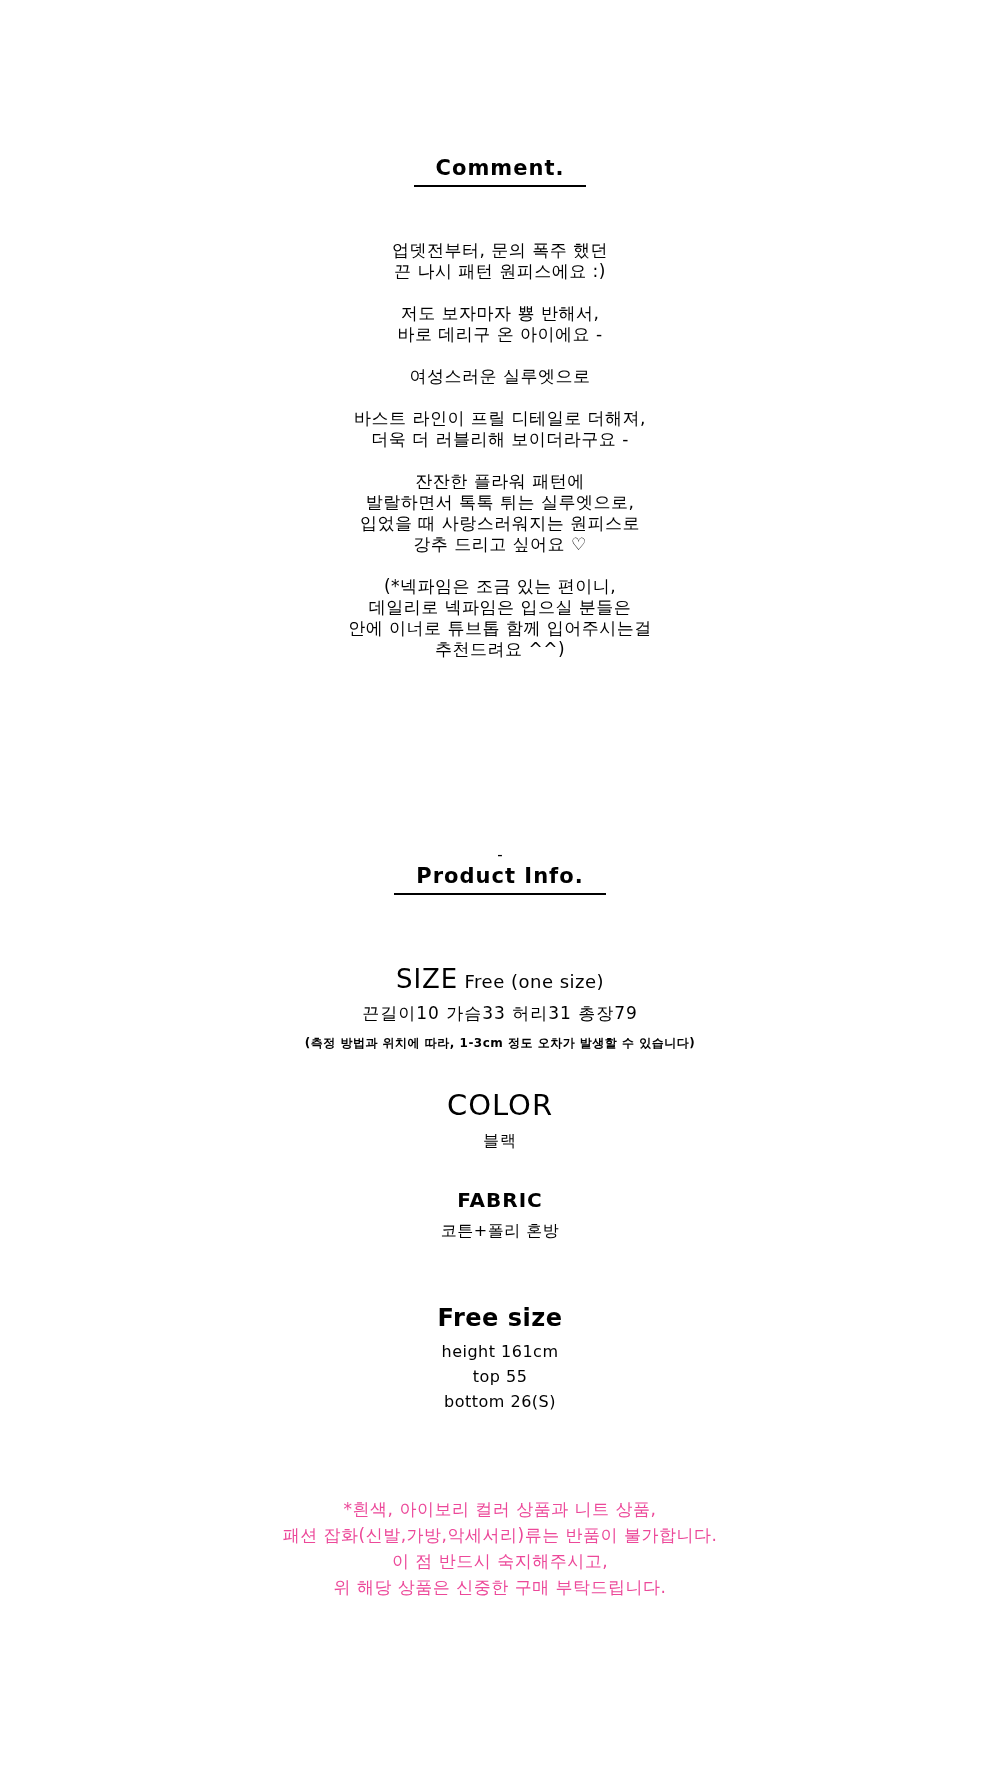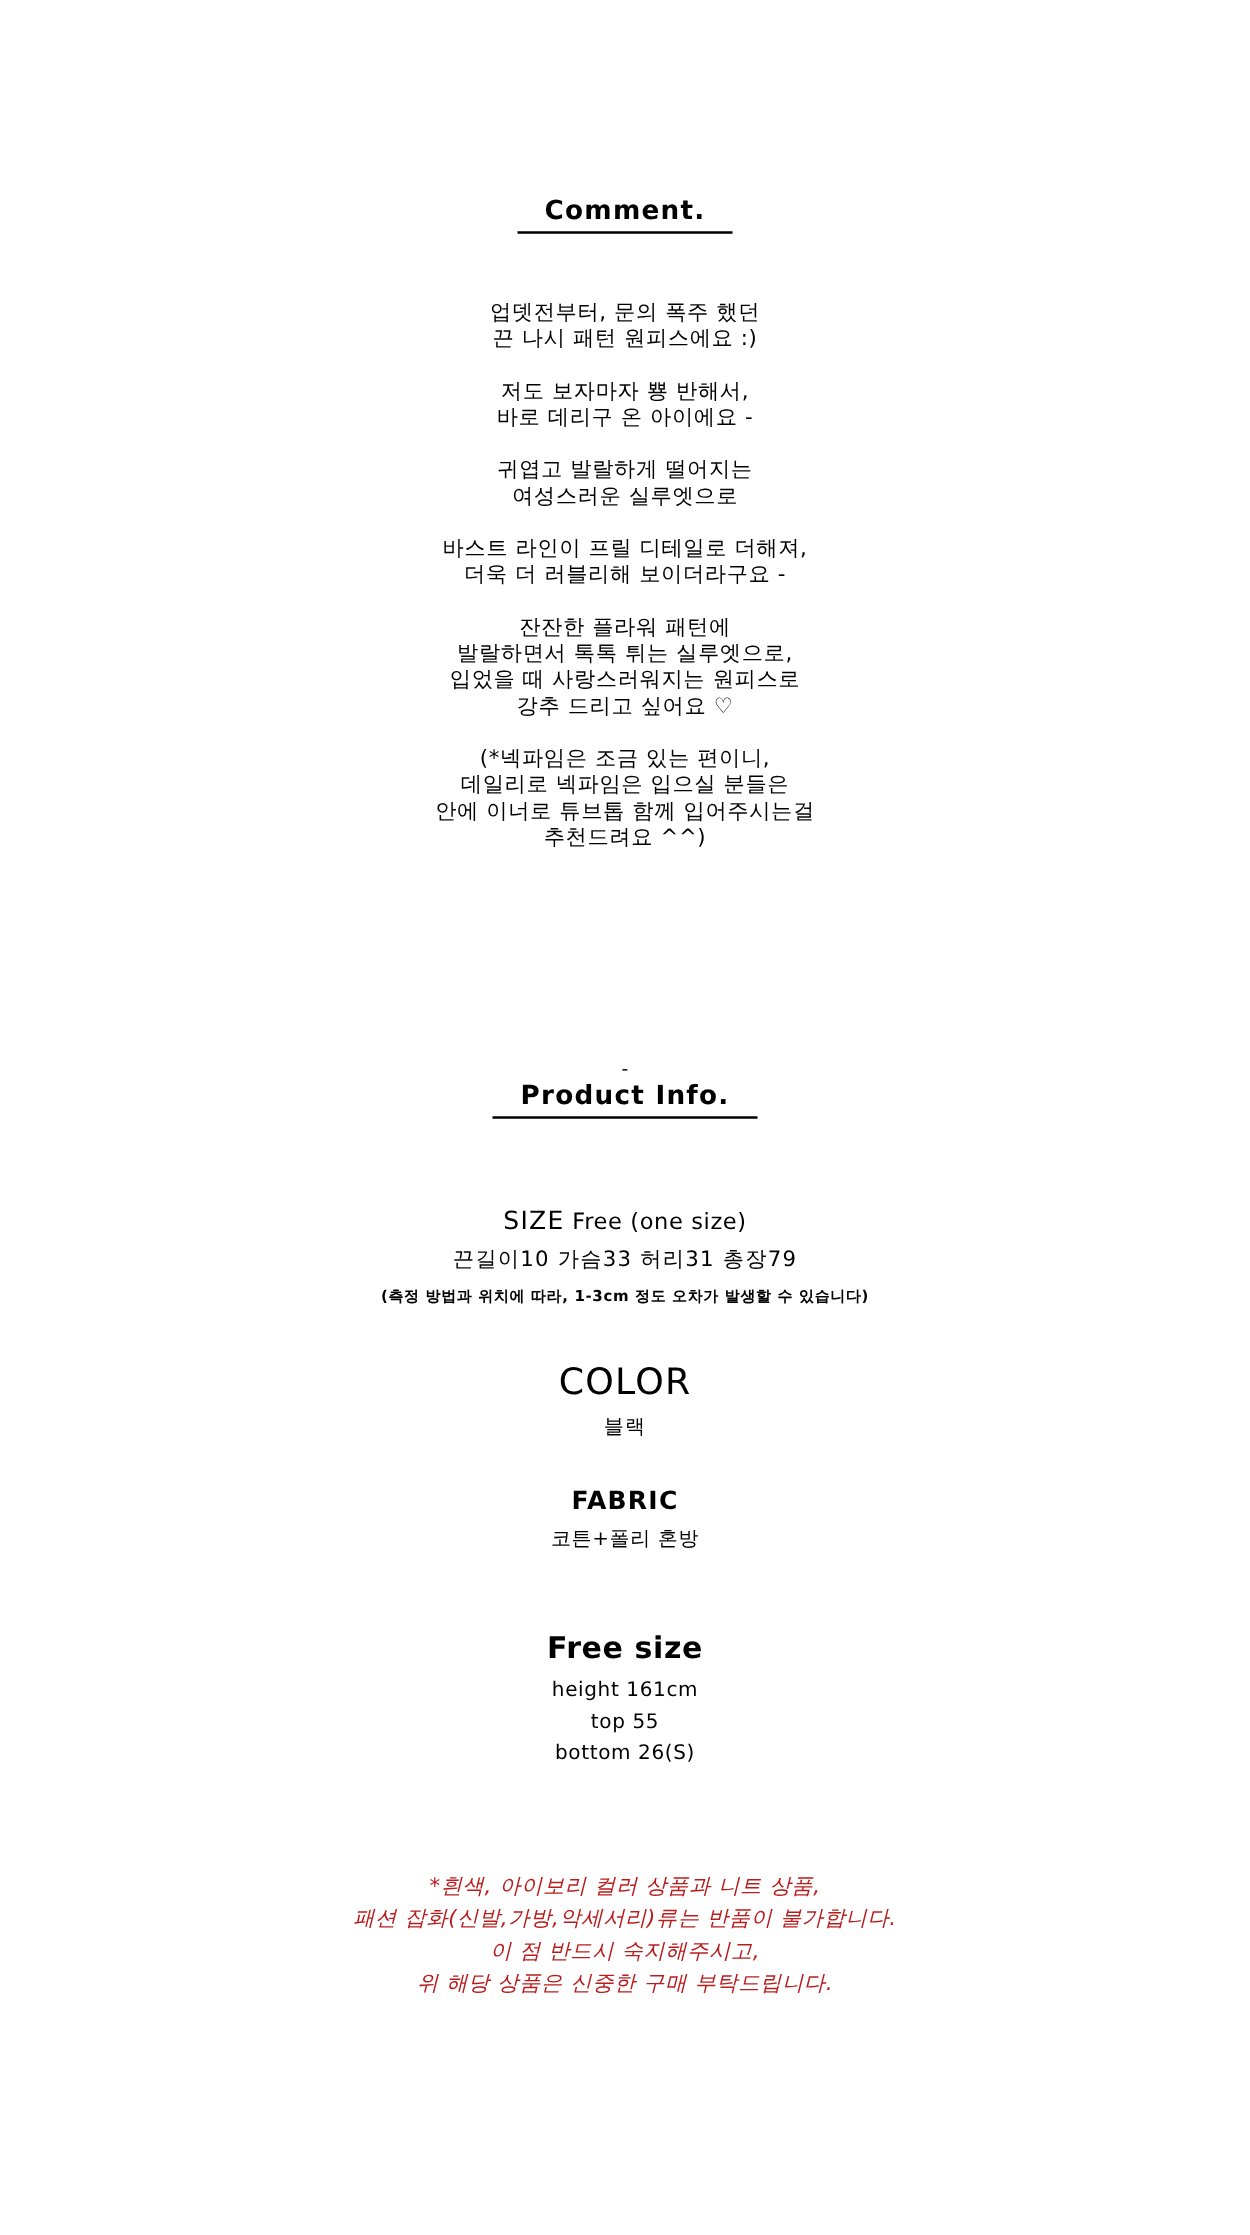--- a/index.html
+++ b/index.html
@@ -25,21 +25,21 @@
     padding: 0 22px 5px 22px;
     border-bottom: 2px solid #000000;
   }
   
   .comment-body { font-size: 17px; line-height: 21px; letter-spacing: 0.5px; }
   .para { margin: 0 0 21px 0; }
   .line { white-space: pre-wrap; }
   
   .tiny-dash { font-size: 15px; line-height: 15px; }
   .size-line { font-size: 18px; letter-spacing: 0.5px; }
-  .size-label { font-size: 20px; letter-spacing: 1px; }
+  .size-label { font-size: 26px; letter-spacing: 1px; }
   .measurements { font-size: 17px; margin-top: 8px; letter-spacing: 1px; }
   .size-note { font-size: 12px; font-weight: bold; margin-top: 10px; letter-spacing: 0.5px; }
   .color-label { font-size: 29px; letter-spacing: 1px; }
   .color-value { font-size: 16px; margin-top: 9px; letter-spacing: 1px; }
   .fabric-label { font-size: 20px; font-weight: bold; letter-spacing: 1px; }
   .fabric-value { font-size: 16px; margin-top: 9px; letter-spacing: 0.5px; }
   .fabric-specs { font-size: 17px; margin-top: 27px; letter-spacing: 1.5px; white-space: pre-wrap; }
   .model-label { font-size: 24px; font-weight: bold; letter-spacing: 0.5px; }
   .model-lines { font-size: 16px; line-height: 25px; margin-top: 7px; letter-spacing: 0.5px; }
   
@@ -65,21 +65,20 @@
 <div id="comment-body" class="abs comment-body">
   <div class="para">
     <div class="line">업뎃전부터, 문의 폭주 했던</div>
     <div class="line">끈 나시 패턴 원피스에요 :)</div>
   </div>
   <div class="para">
     <div class="line">저도 보자마자 뿅 반해서,</div>
     <div class="line">바로 데리구 온 아이에요 -</div>
   </div>
   <div class="para">
-    <div class="line">귀엽고 발랄하게 떨어지는</div>
     <div class="line">여성스러운 실루엣으로</div>
   </div>
   <div class="para">
     <div class="line">바스트 라인이 프릴 디테일로 더해져,</div>
     <div class="line">더욱 더 러블리해 보이더라구요 -</div>
   </div>
   <div class="para">
     <div class="line">잔잔한 플라워 패턴에</div>
     <div class="line">발랄하면서 톡톡 튀는 실루엣으로,</div>
     <div class="line">입었을 때 사랑스러워지는 원피스로</div>
@@ -120,18 +119,18 @@
 
 <div id="model-block" class="abs">
   <div class="model-label">Free size</div>
   <div class="model-lines">
     <div class="line">height 161cm</div>
     <div class="line">top 55</div>
     <div class="line">bottom 26(S)</div>
   </div>
 </div>
 
-<div id="warning-block" class="abs warning" style="color: #b91c1c; font-style: italic;">
+<div id="warning-block" class="abs warning" style="color: #ec4899;">
   <div class="line">*흰색, 아이보리 컬러 상품과 니트 상품,</div>
   <div class="line">패션 잡화(신발,가방,악세서리)류는 반품이 불가합니다.</div>
   <div class="line">이 점 반드시 숙지해주시고,</div>
   <div class="line">위 해당 상품은 신중한 구매 부탁드립니다.</div>
 </div>
 
 </body></html>

